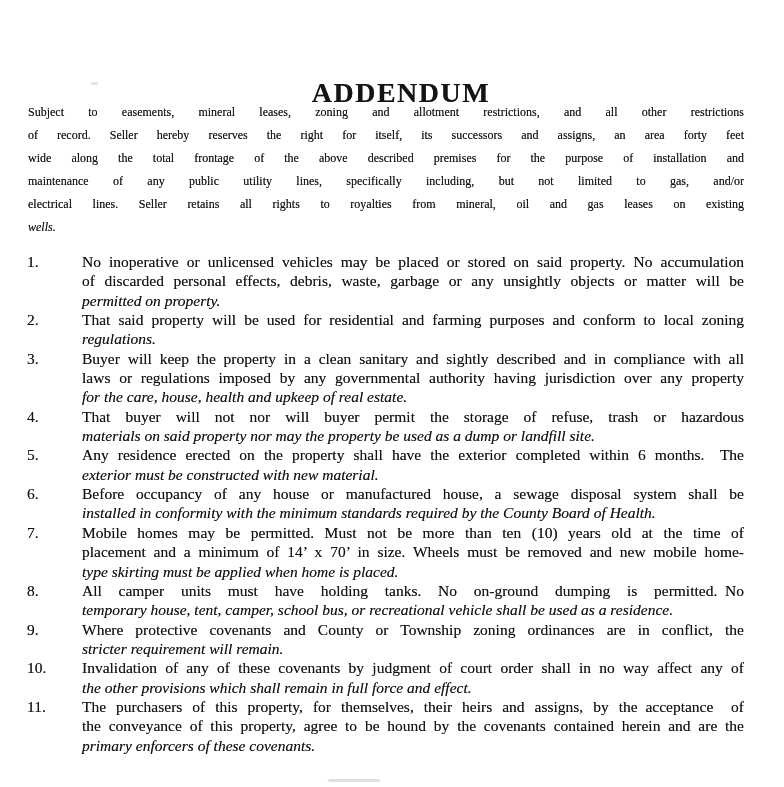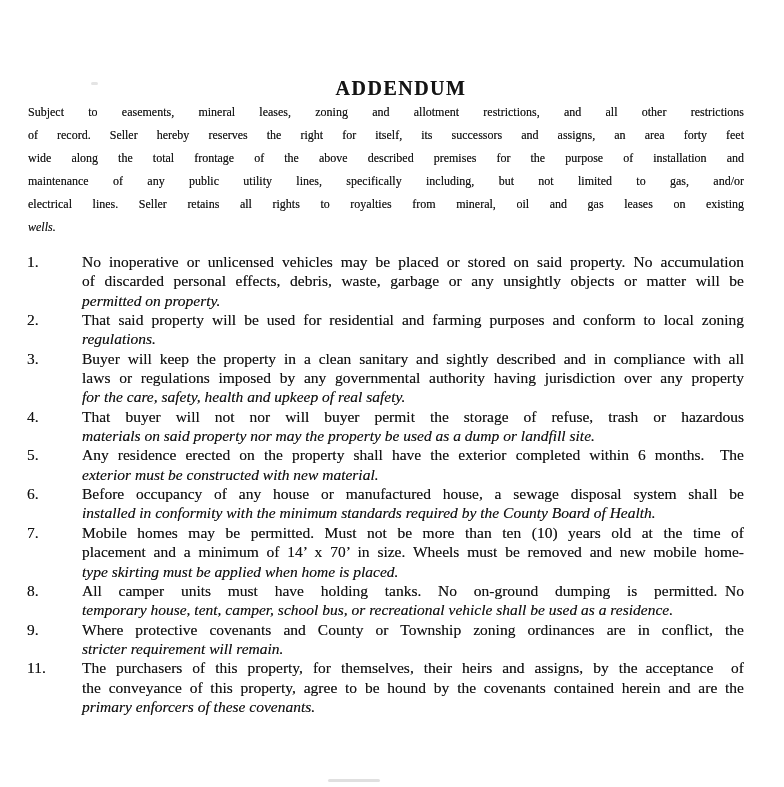--- a/index.html
+++ b/index.html
@@ -21,21 +21,21 @@
     background: #ffffff;
     text-shadow: 0 0 0.5px rgba(0,0,0,0.55); 
   }
   .doc-title {
     position: absolute;
     top: 77px;
     left: 28px;
     width: 716px;
     text-align: center;
     text-indent: 30px;          
-    font-size: 20px;
+    font-size: 28px;
     font-weight: 700;
     letter-spacing: 1.5px;
   }
   .intro {
     position: absolute;
     top: 101px;
     left: 28px;
     width: 716px;
     font-size: 12px;
     line-height: 23px;
@@ -113,21 +113,21 @@
       </div>
       <div class="item">
         <div class="num">2.</div>
         <div class="line">That said property will be used for residential and farming purposes and conform to local zoning</div>
         <div class="line last">regulations.</div>
       </div>
       <div class="item">
         <div class="num">3.</div>
         <div class="line">Buyer will keep the property in a clean sanitary and sightly described and in compliance with all</div>
         <div class="line">laws or regulations imposed by any governmental authority having jurisdiction over any property</div>
-        <div class="line last">for the care, safety, health and upkeep of real safety.</div>
+        <div class="line last">for the care, house, health and upkeep of real estate.</div>
       </div>
       <div class="item">
         <div class="num">4.</div>
         <div class="line">That buyer will not nor will buyer permit the storage of refuse, trash or hazardous</div>
         <div class="line last">materials on said property nor may the property be used as a dump or landfill site.</div>
       </div>
       <div class="item">
         <div class="num">5.</div>
         <div class="line">Any residence erected on the property shall have the exterior completed within 6 months. The</div>
         <div class="line last">exterior must be constructed with new material.</div>
@@ -147,20 +147,25 @@
         <div class="num">8.</div>
         <div class="line">All camper units must have holding tanks. No on-ground dumping is permitted. No</div>
         <div class="line last">temporary house, tent, camper, school bus, or recreational vehicle shall be used as a residence.</div>
       </div>
       <div class="item">
         <div class="num">9.</div>
         <div class="line">Where protective covenants and County or Township zoning ordinances are in conflict, the</div>
         <div class="line last">stricter requirement will remain.</div>
       </div>
       <div class="item">
+        <div class="num">10.</div>
+        <div class="line">Invalidation of any of these covenants by judgment of court order shall in no way affect any of</div>
+        <div class="line last">the other provisions which shall remain in full force and effect.</div>
+      </div>
+      <div class="item">
         <div class="num">11.</div>
         <div class="line">The purchasers of this property, for themselves, their heirs and assigns, by the acceptance  of</div>
         <div class="line">the conveyance of this property, agree to be hound by the covenants contained herein and are the</div>
         <div class="line last">primary enforcers of these covenants.</div>
       </div>
     </div>
   <div class="smudge"></div>
 </div>
 
 </body></html>

